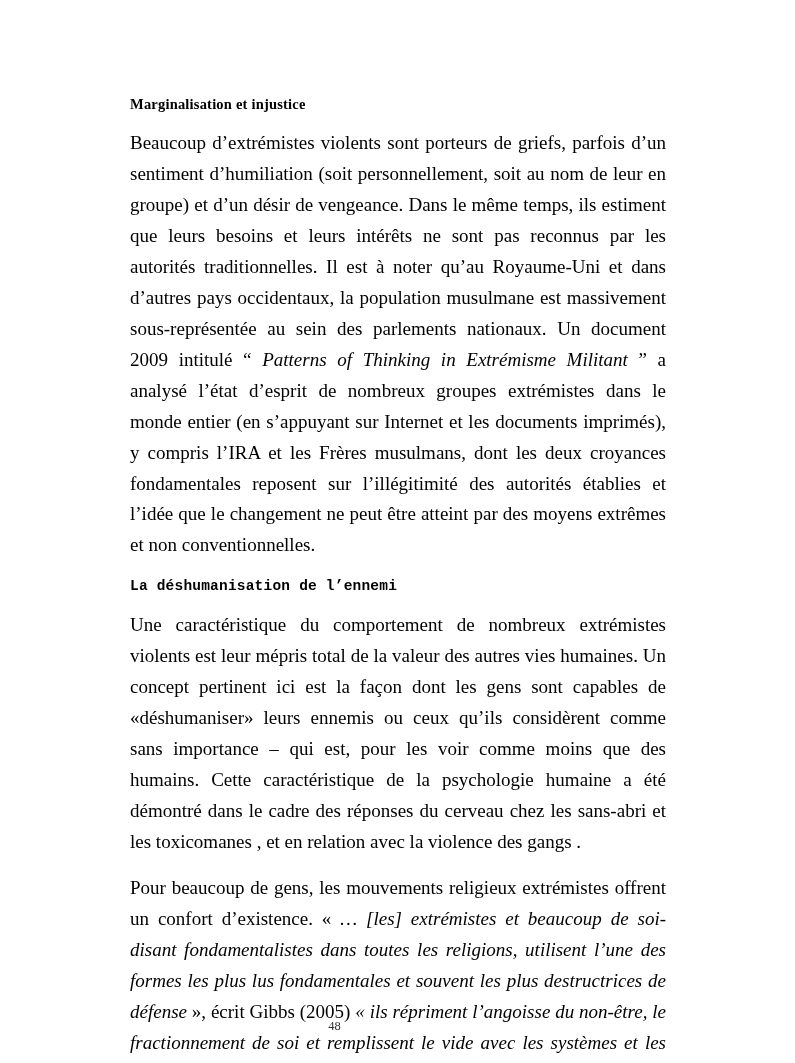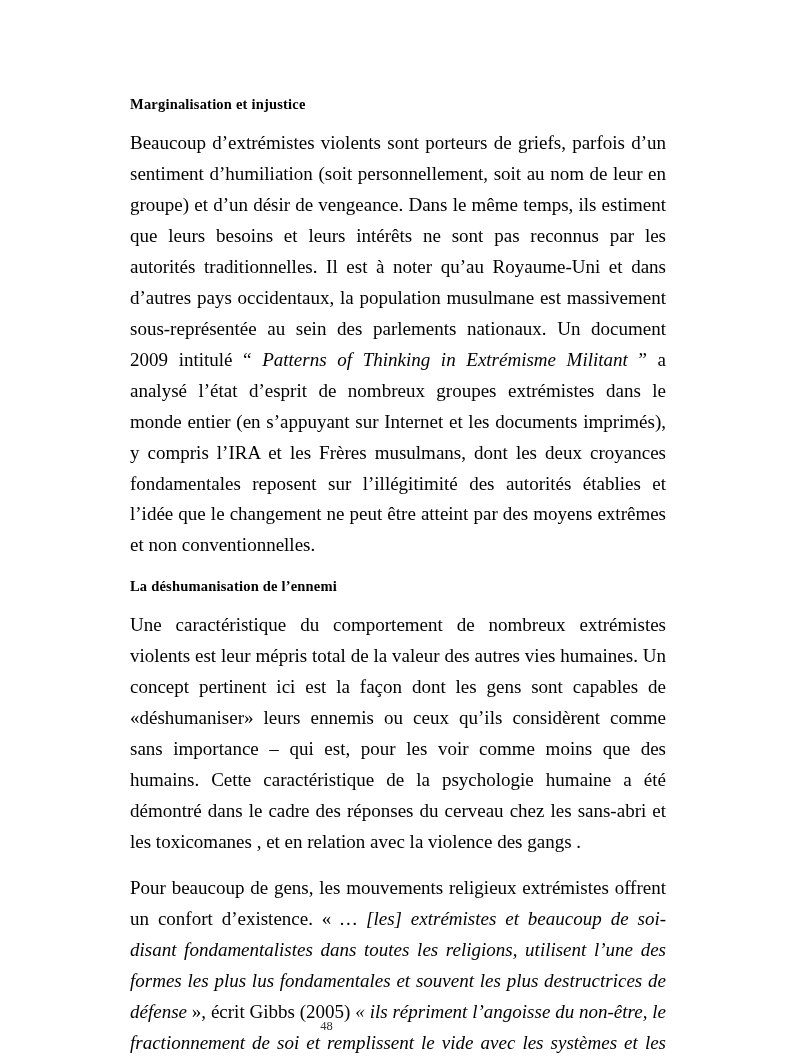--- a/index.html
+++ b/index.html
@@ -31,34 +31,35 @@
   h2.heading {
     font-family: "Liberation Serif", serif;
     font-size: 14.5px;
     font-weight: bold;
     margin: 0 0 14px 0;
     line-height: 1.3;
     letter-spacing: 0.2px;
   }
   .heading.spaced {
     margin-top: 16px;
+    font-family: Liberation Mono, monospace;
   }
   p.para {
     font-size: 19px;
     line-height: 1.63;
     text-align: justify;
     margin: 0 0 15px 0;
     text-justify: inter-word;
   }
   p.para .it {
     font-style: italic;
   }
   .page-number {
     position: absolute;
-    left: 4px;
+    left: 12px;
     top: 1019px;
     width: 645px;
     text-align: center;
     font-size: 12.5px;
     color: #333;
     font-family: "Liberation Serif", serif;
   }
 </style>
 </head>
 <body>

